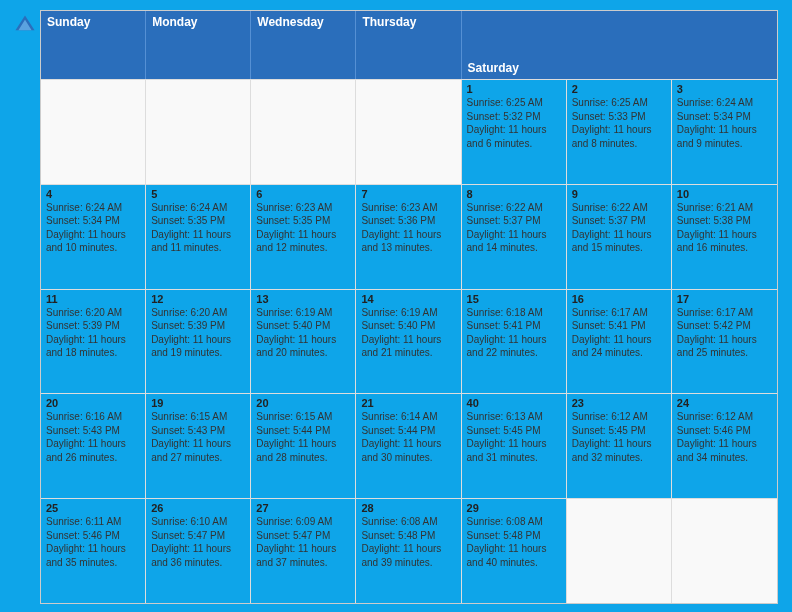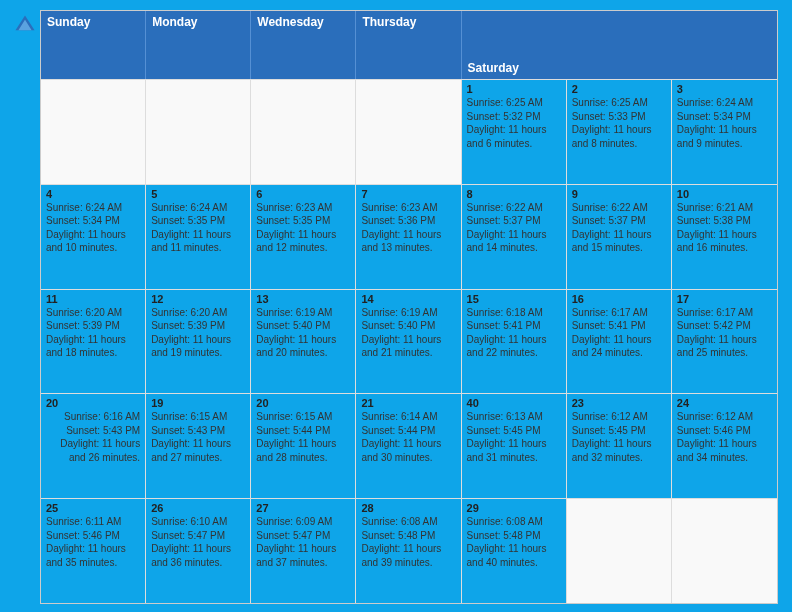--- a/index.html
+++ b/index.html
@@ -255,21 +255,21 @@
           <div class="cal-cell">
             <span class="day-num">17</span>
             <div class="day-info" style="white-space: pre-line;">Sunrise: 6:17 AM
 Sunset: 5:42 PM
 Daylight: 11 hours and 25 minutes.</div>
           </div>
         </div>
         <div class="cal-row">
           <div class="cal-cell">
             <span class="day-num">20</span>
-            <div class="day-info" style="white-space: pre-line; text-align: right;">Sunrise: 6:16 AM
+            <div class="day-info" style="white-space: pre-line;">Sunrise: 6:16 AM
 Sunset: 5:43 PM
 Daylight: 11 hours and 26 minutes.</div>
           </div>
           <div class="cal-cell">
             <span class="day-num">19</span>
             <div class="day-info" style="white-space: pre-line;">Sunrise: 6:15 AM
 Sunset: 5:43 PM
 Daylight: 11 hours and 27 minutes.</div>
           </div>
           <div class="cal-cell">

